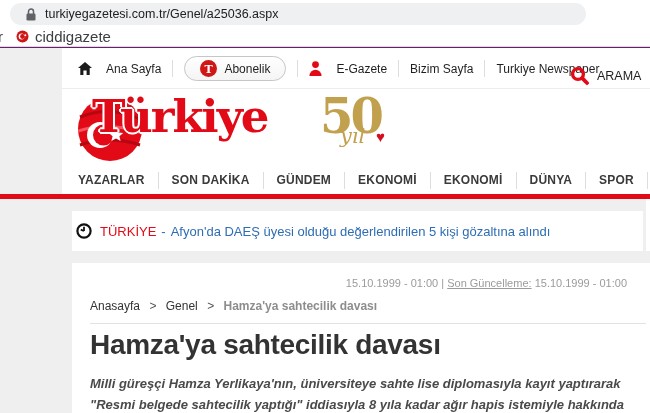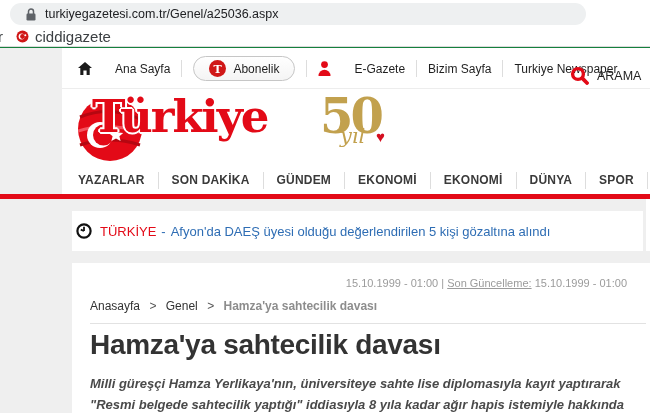--- a/index.html
+++ b/index.html
@@ -1,38 +1,38 @@
 <!DOCTYPE html>
 <html><head>
 <meta charset="utf-8">
 <style>
   * { margin:0; padding:0; box-sizing:border-box; }
   html,body { background:#d8d8d8; }
   .screen{
     position:relative; width:650px; height:413px; overflow:hidden;
-    background:#15803d; font-family:"Liberation Sans", sans-serif;
+    background:#701a75; font-family:"Liberation Sans", sans-serif;
   }
   
   .chrome{ position:absolute; top:0; left:0; width:650px; height:47px;
     background:#fff; border-bottom:1px solid #dadada; }
   .addr{ position:absolute; top:3px; left:10px; width:576px; height:22px;
     background:#eef0f1; border-radius:11px; display:flex; align-items:center;
     padding:0 8px 0 16px; gap:9px; }
   .addr .url{ font-size:12.5px; color:#202124; white-space:nowrap; }
   .bookmarks{ position:absolute; top:27px; left:0; width:650px; height:19px;
     display:flex; align-items:center; font-size:15px; color:#3c4043; }
   .bm-clip{ margin-left:-2px; width:10px; overflow:hidden; }
   .bm-fav{ margin-left:8px; margin-right:6px; display:flex; }
   
   .page{ position:absolute; top:48px; left:0; width:650px; height:365px; background:#efefef; }
   .header-card{ position:absolute; top:0; left:62px; width:938px; height:146px; background:#fff; }
   
   .topnav{ position:absolute; top:7px; left:16px; height:27px; display:flex; align-items:center;
     font-size:12px; color:#1f1f1f; white-space:nowrap; }
-  .tn-item{ display:flex; align-items:center; gap:23px; cursor:pointer; }
+  .tn-item{ display:flex; align-items:center; gap:14px; cursor:pointer; }
   .vsep{ width:1px; height:17px; background:#ddd; margin:0 11px; }
   .pill{ display:flex; align-items:center; gap:7px; border:1px solid #c6c6c6; border-radius:13px;
     height:25px; padding:0 15px; background:linear-gradient(#ffffff,#f4f4f4); }
   .search{ position:absolute; top:14px; left:508px; height:27px; display:flex; align-items:center;
     gap:8px; font-size:12.5px; color:#1f1f1f; }
   .topnav-border{ position:absolute; top:40px; left:0; width:100%; height:1px; background:#ededed; }
   
   .logo{ position:absolute; top:46px; left:16px; width:420px; height:70px; }
   .flag{ position:absolute; top:3px; left:0; }
   .wordmark{ position:absolute; top:-4px; left:14px; font-family:"DejaVu Serif", serif;

